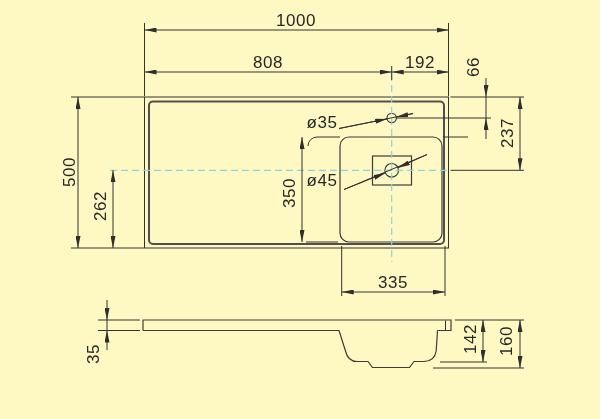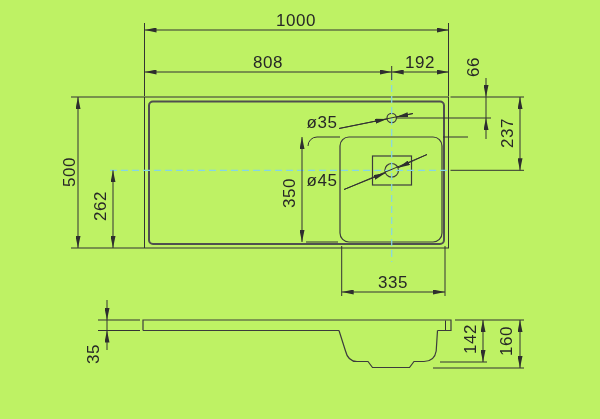--- a/index.html
+++ b/index.html
@@ -1,16 +1,16 @@
 <!DOCTYPE html>
 <html><head>
 <meta charset="utf-8">
 <style>
   html,body{margin:0;padding:0;background:#ffffff;}
-  .canvas{position:relative;width:600px;height:419px;background:#bef264;overflow:hidden;}
+  .canvas{position:relative;width:600px;height:419px;background:#fef9c3;overflow:hidden;}
   svg{display:block;}
   text{font-family:"Liberation Sans","DejaVu Sans",sans-serif;fill:#272727;}
   .dim{font-size:17px;letter-spacing:0.5px;}
   .obj{stroke:#3c3c3c;stroke-width:1.2;fill:none;}
   .obj-heavy{stroke:#4f4f4f;stroke-width:2;fill:none;}
   .thin{stroke:#333333;stroke-width:1;fill:none;}
   .cl{stroke:#85d6e6;stroke-width:1.2;fill:none;stroke-dasharray:7 4;}
 </style>
 </head>
 <body>

